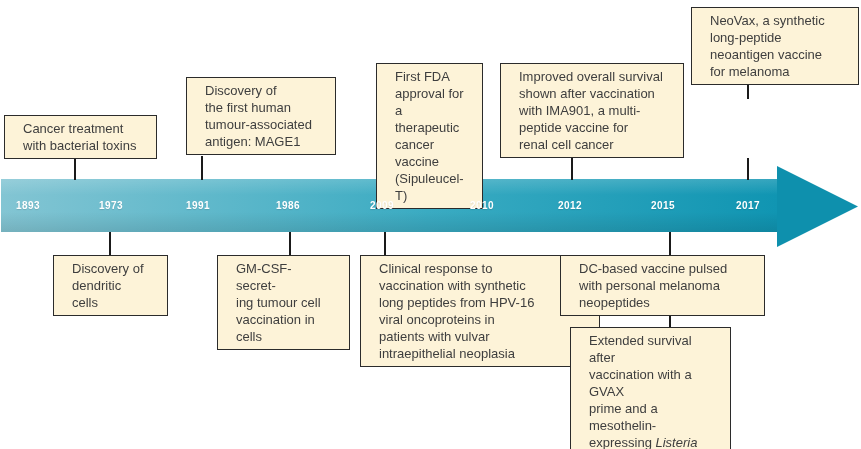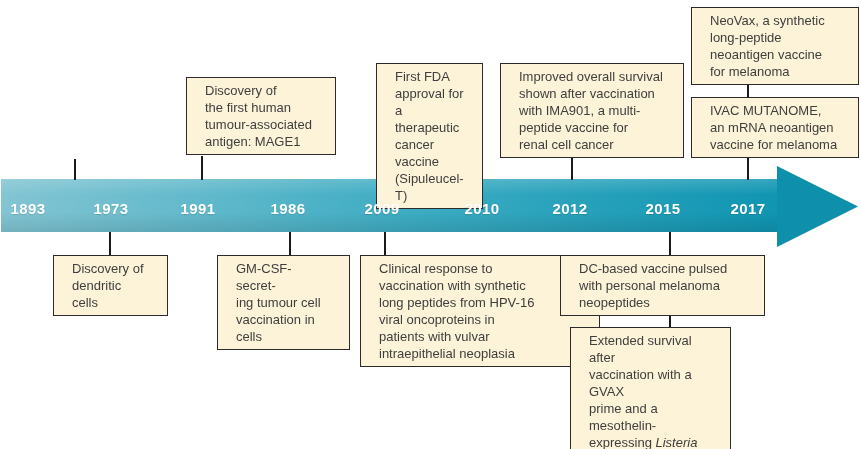--- a/index.html
+++ b/index.html
@@ -33,21 +33,21 @@
     width: 81px;
     height: 81px;
     background: var(--arrow_head);
     clip-path: polygon(0 0, 100% 50%, 0 100%);
   }
   .year {
     position: absolute;
     top: 200px;
     transform: translateX(-50%);
     color: var(--year_text);
-    font-size: 15px;
+    font-size: 10px;
     font-weight: bold;
     letter-spacing: 0.4px;
     white-space: nowrap;
     text-shadow: 0 1px 1px rgba(0,0,0,0.12);
   }
   .connector {
     position: absolute;
     width: 2px;
     margin-left: -1px;
     background: var(--connector);
@@ -79,41 +79,40 @@
   <div class="connector" style="left:572px;top:158px;height:22px"></div>
   <div class="connector" style="left:748px;top:85px;height:14px"></div>
   <div class="connector" style="left:748px;top:158px;height:22px"></div>
 
   <div class="connector" style="left:110px;top:232px;height:23px"></div>
   <div class="connector" style="left:290px;top:232px;height:23px"></div>
   <div class="connector" style="left:385px;top:232px;height:23px"></div>
   <div class="connector" style="left:670px;top:232px;height:23px"></div>
   <div class="connector" style="left:670px;top:316px;height:12px"></div>
 
+  <div class="ebox" style="left:4px;top:115px;width:153px">Cancer treatment
+with bacterial toxins</div>
   <div class="ebox" style="left:186px;top:77px;width:150px">Discovery of
 the first human
 tumour-associated
 antigen: MAGE1</div>
   <div class="ebox" style="left:376px;top:63px;width:107px">First FDA
 approval for a
 therapeutic
 cancer vaccine
 (Sipuleucel-T)</div>
   <div class="ebox" style="left:500px;top:63px;width:184px">Improved overall survival
 shown after vaccination
 with IMA901, a multi-
 peptide vaccine for
 renal cell cancer</div>
   <div class="ebox" style="left:691px;top:7px;width:168px">NeoVax, a synthetic
 long-peptide
 neoantigen vaccine
 for melanoma</div>
-  <div class="ebox" style="left:691px;top:97px;width:168px">IVAC MUTANOME,
-an mRNA neoantigen
-vaccine for melanoma</div>
 
   <div class="ebox" style="left:53px;top:255px;width:115px">Discovery of
 dendritic cells</div>
   <div class="ebox" style="left:217px;top:255px;width:133px">GM-CSF-secret-
 ing tumour cell
 vaccination in
 cells</div>
   <div class="ebox" style="left:360px;top:255px;width:240px">Clinical response to
 vaccination with synthetic
 long peptides from HPV-16

